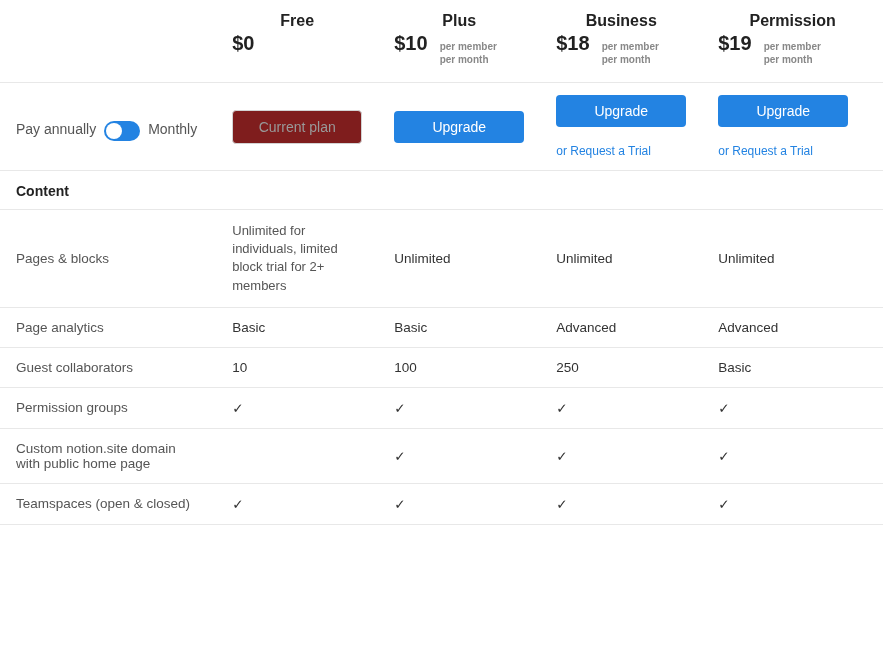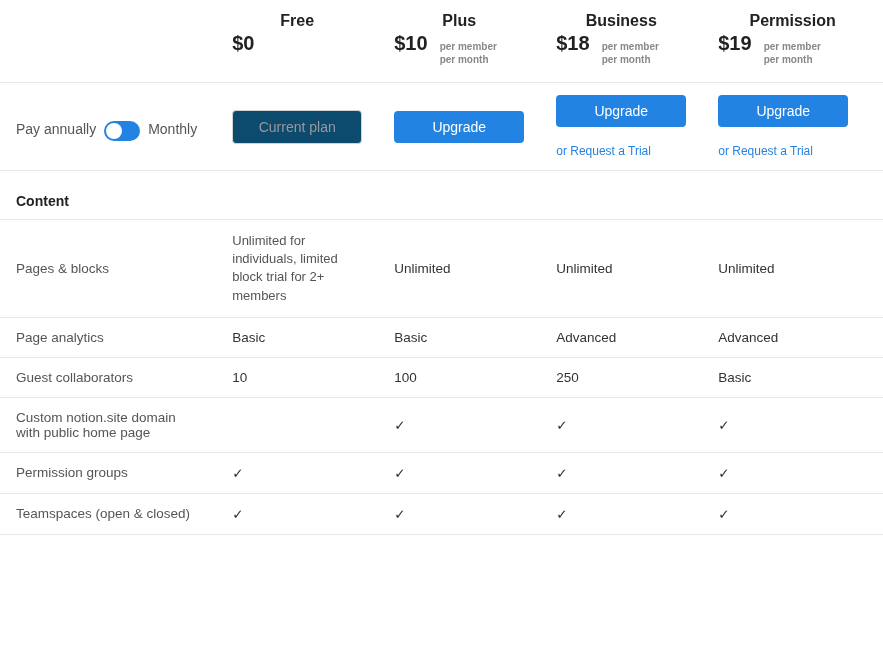--- a/index.html
+++ b/index.html
@@ -66,21 +66,21 @@
       border: none;
       border-radius: 4px;
       padding: 8px 0;
       width: 130px;
       font-size: 14px;
       font-weight: 500;
       cursor: pointer;
       display: block;
     }
     .btn-current {
-      background: #0c4a6e;
+      background: #7f1d1d;
       color: #999;
       border: 1px solid #d3d3d3;
       border-radius: 4px;
       padding: 8px 0;
       width: 130px;
       font-size: 14px;
       cursor: default;
       display: block;
     }
     .request-trial {
@@ -114,21 +114,21 @@
       border-radius: 50%;
       position: absolute;
       top: 2px;
       left: 2px;
       transition: left 0.2s;
     }
     .section-header td {
       font-weight: 700;
       color: #222;
       font-size: 14px;
-      padding-top: 22px;
+      padding-top: 12px;
       padding-bottom: 10px;
       border-bottom: 1px solid #e8e8e8;
       background: #fff;
     }
     .check-mark {
       color: #333;
       font-size: 15px;
     }
     .feature-cell {
       color: #555;
@@ -244,36 +244,36 @@
 
     <tr>
       <td class="feature-cell col-feature">Guest collaborators</td>
       <td class="value-cell">10</td>
       <td class="value-cell">100</td>
       <td class="value-cell">250</td>
       <td class="value-cell">Basic</td>
     </tr>
 
     <tr>
+      <td class="feature-cell col-feature">Permission groups</td>
+      <td class="value-cell check-mark">✓</td>
+      <td class="value-cell check-mark">✓</td>
+      <td class="value-cell check-mark">✓</td>
+      <td class="value-cell check-mark">✓</td>
+    </tr>
+
+    <tr>
       <td class="feature-cell col-feature">Custom notion.site domain with public home page</td>
       <td class="value-cell"></td>
       <td class="value-cell check-mark">✓</td>
       <td class="value-cell check-mark">✓</td>
       <td class="value-cell check-mark">✓</td>
     </tr>
 
     <tr>
-      <td class="feature-cell col-feature">Permission groups</td>
-      <td class="value-cell check-mark">✓</td>
-      <td class="value-cell check-mark">✓</td>
-      <td class="value-cell check-mark">✓</td>
-      <td class="value-cell check-mark">✓</td>
-    </tr>
-
-    <tr>
       <td class="feature-cell col-feature">Teamspaces (open &amp; closed)</td>
       <td class="value-cell check-mark">✓</td>
       <td class="value-cell check-mark">✓</td>
       <td class="value-cell check-mark">✓</td>
       <td class="value-cell check-mark">✓</td>
     </tr>
 
   </tbody>
 </table>
 

